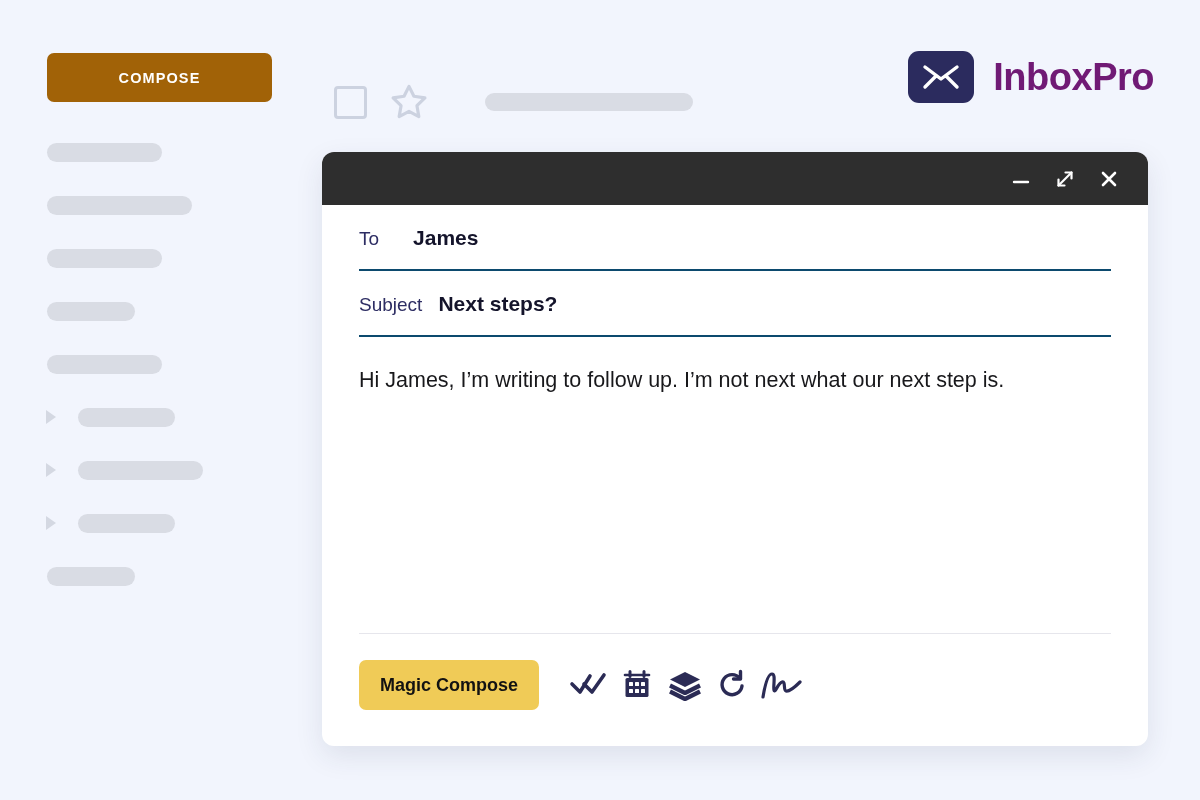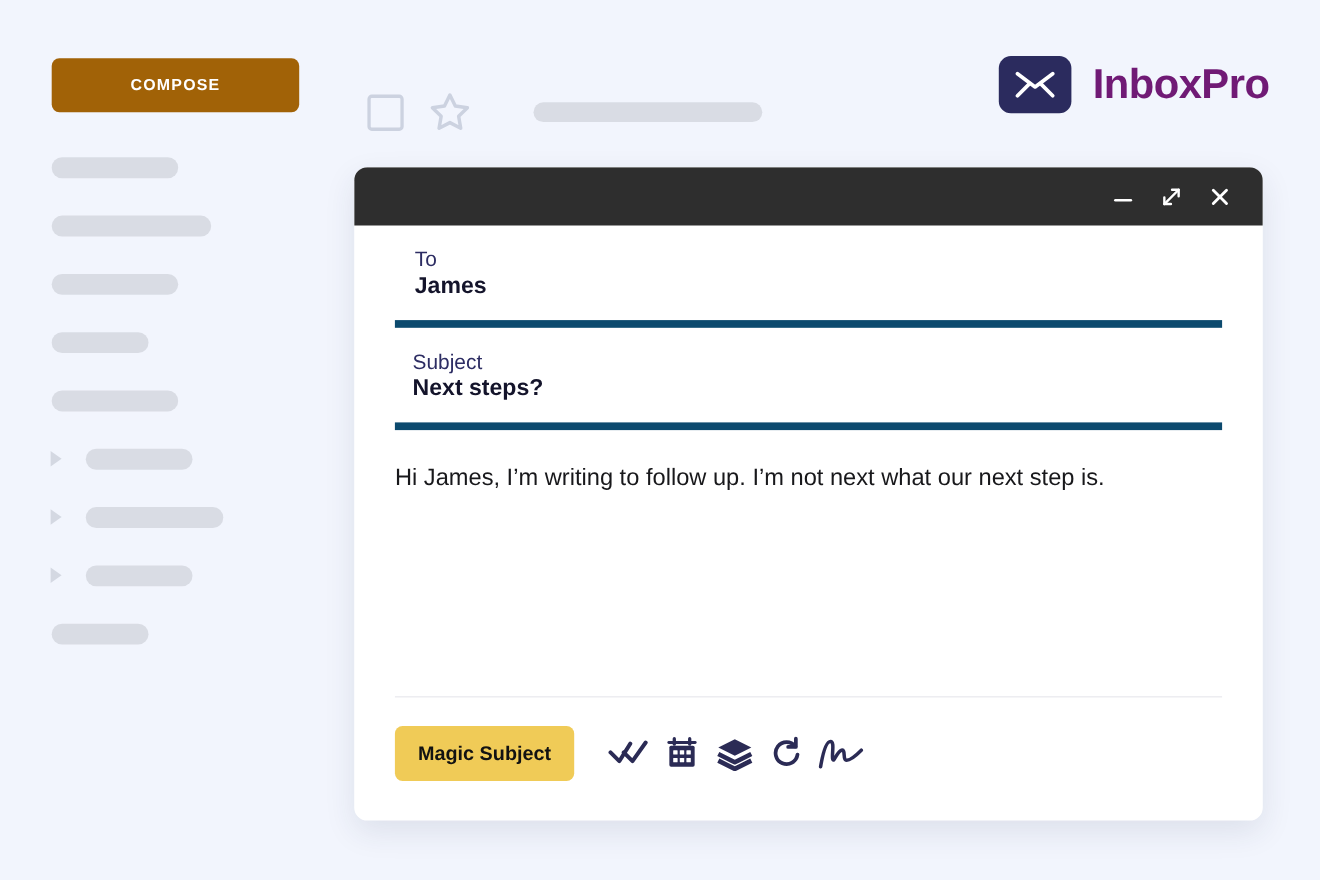--- a/index.html
+++ b/index.html
@@ -162,32 +162,31 @@
     background: none;
     border: none;
   }
 
   
   .field-row {
     display: flex;
     align-items: baseline;
     margin: 0 37px;
     padding: 21px 0 19px 0;
-    border-bottom: 7px solid #0c4a6e;
-    flex-direction: column;
+    border-bottom: 2px solid #0c4a6e;
   }
 
   .field-label {
     font-size: 19px;
     color: #2d2d63;
     font-weight: normal;
   }
 
   .field-value {
-    margin-left: 18px;
+    margin-left: 34px;
     font-size: 21px;
     font-weight: bold;
     color: #14142b;
   }
 
   .field-row.subject .field-value { margin-left: 16px; }
 
   
   .mail-body {
     margin: 0 37px;
@@ -352,21 +351,21 @@
     <span class="field-label">Subject</span>
     <span class="field-value">Next steps?</span>
   </div>
 
   <div class="mail-body">
     <p class="mail-para">Hi James, I’m writing to follow up. I’m not next what our next step is.</p>
   </div>
 
   <div class="compose-toolbar">
 
-    <button class="magic-compose">Magic Subject</button>
+    <button class="magic-compose">Magic Compose</button>
 
     <div class="tool-icons">
 
       <div class="tool-icon">
         <svg width="40" height="28" viewBox="0 0 40 28">
           <path d="M3 13 L11 21 L21 5" fill="none" stroke="#2b2b55" stroke-width="3.6" stroke-linecap="round" stroke-linejoin="round"></path>
           <path d="M15 13 L23 21 L35 4" fill="none" stroke="#2b2b55" stroke-width="3.6" stroke-linecap="round" stroke-linejoin="round"></path>
         </svg>
       </div>
 

